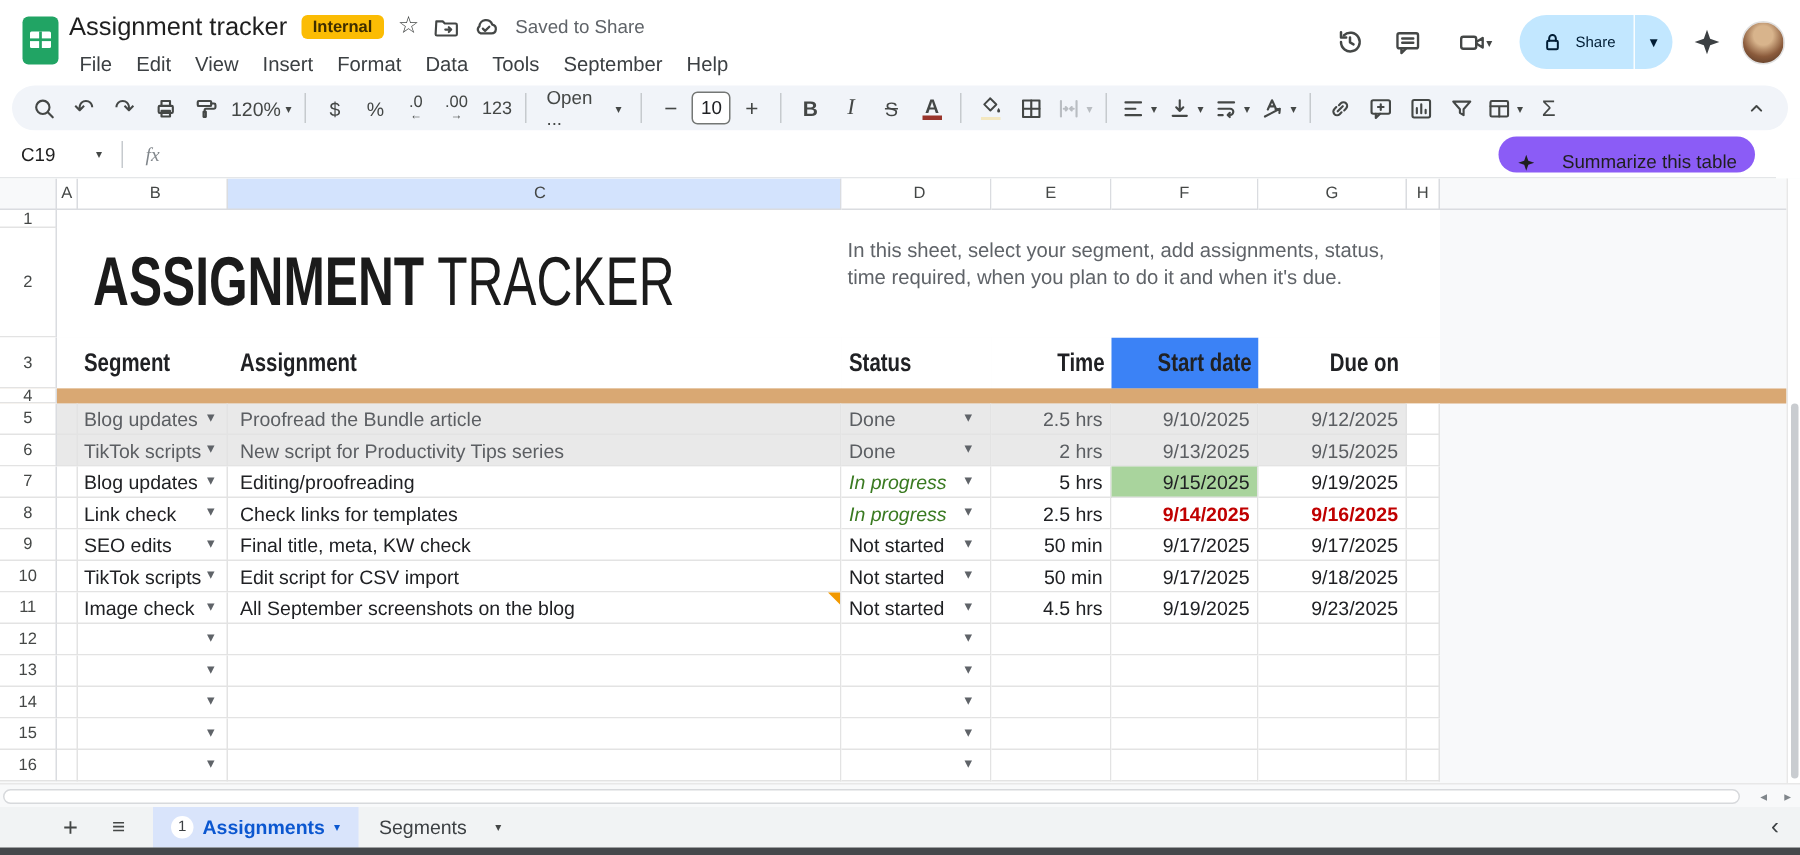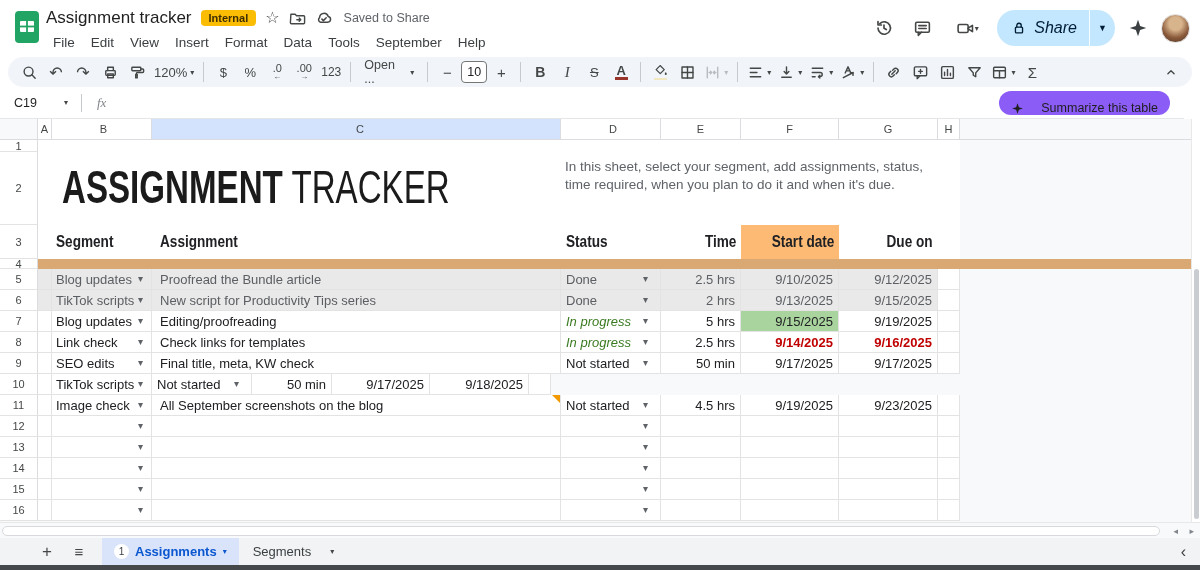--- a/index.html
+++ b/index.html
@@ -18,21 +18,21 @@
   #doc-title{font-size:17px;font-weight:500;color:#1f1f1f;}
   #badge-internal{background:#fbbc04;color:#3f2e00;font-size:11px;font-weight:700;padding:2px 8px;border-radius:4px;}
   .tico{color:var(--icon);font-size:16px;line-height:1;}
   #saved-label{font-size:12.5px;color:var(--dim);margin-left:2px;}
   .menurow{display:flex;gap:2px;margin-top:4px;}
   .menu-item{font-size:13.5px;color:#3c4043;padding:2px 7px;border-radius:4px;cursor:default;}
   #appbar-right{position:absolute;right:10px;top:0;height:56px;display:flex;align-items:center;gap:8px;}
   .abtn{width:30px;height:30px;display:flex;align-items:center;justify-content:center;border-radius:50%;}
   #share-pill{height:36px;background:#c2e7ff;border-radius:18px;display:flex;align-items:center;color:#001d35;}
   #share-main{display:flex;align-items:center;gap:7px;padding:0 12px 0 14px;height:100%;}
-  #share-label{font-size:16px;font-weight:500;font-style:italic;}
+  #share-label{font-size:10px;font-weight:500;}
   #share-arrow{width:26px;height:100%;display:flex;align-items:center;justify-content:center;border-left:1px solid rgba(255,255,255,.9);font-size:9px;}
   #avatar{width:29px;height:29px;border-radius:50%;background:radial-gradient(circle at 50% 32%,#d8b48c 0 28%,#8a5a3b 62%,#4e3322);border:1px solid #e0e0e0;}
 
   
   #toolbar{position:absolute;top:57px;left:8px;width:1184px;height:30px;background:#f1f4f9;border-radius:15px;display:flex;align-items:center;padding:0 8px;gap:1px;}
   .tb{height:26px;min-width:26px;display:flex;align-items:center;justify-content:center;border-radius:13px;color:var(--icon);font-size:13px;gap:3px;padding:0 3px;}
   .tb b{font-size:14px;}
   .tdiv{width:1px;height:20px;background:#c6cace;margin:0 5px;flex:0 0 auto;}
   .dd{font-size:8px;color:var(--icon);}
   #fontsize-box{width:26px;height:22px;border:1px solid #747775;border-radius:4px;background:#fff;display:flex;align-items:center;justify-content:center;font-size:12.5px;}
@@ -405,21 +405,21 @@
       </div>
     <div class="cc cell" style="background:#fff">
         <span class="condh">Assignment</span>
       </div>
     <div class="cd cell" style="background:#fff">
         <span class="condh">Status</span>
       </div>
     <div class="ce cell rt" style="background:#fff">
         <span class="condh right">Time</span>
       </div>
-    <div class="cf cell rt" style="background:#fdba74">
+    <div class="cf cell rt" style="background:#3b82f6">
         <span class="condh right">Start date</span>
       </div>
     <div class="cg cell rt" style="background:#fff">
         <span class="condh right">Due on</span>
       </div>
     <div class="ch cell" style="background:#fff"></div>
   </div>
 
   <div class="r band">
     <div class="rh">4</div>
@@ -555,20 +555,23 @@
       </div>
     <div class="ch cell"></div>
   </div>
 
   <div class="r dr">
     <div class="rh">10</div>
     <div class="ca cell"></div>
     <div class="cb cell">
         <span>TikTok scripts</span>
         <span class="arr">▾</span>
+      </div>
+    <div class="cc cell">
+        <span>Edit script for CSV import</span>
       </div>
     <div class="cd cell">
         <span>Not started</span>
         <span class="arr">▾</span>
       </div>
     <div class="ce cell rt">
         <span>50 min</span>
       </div>
     <div class="cf cell rt">
         <span>9/17/2025</span>

